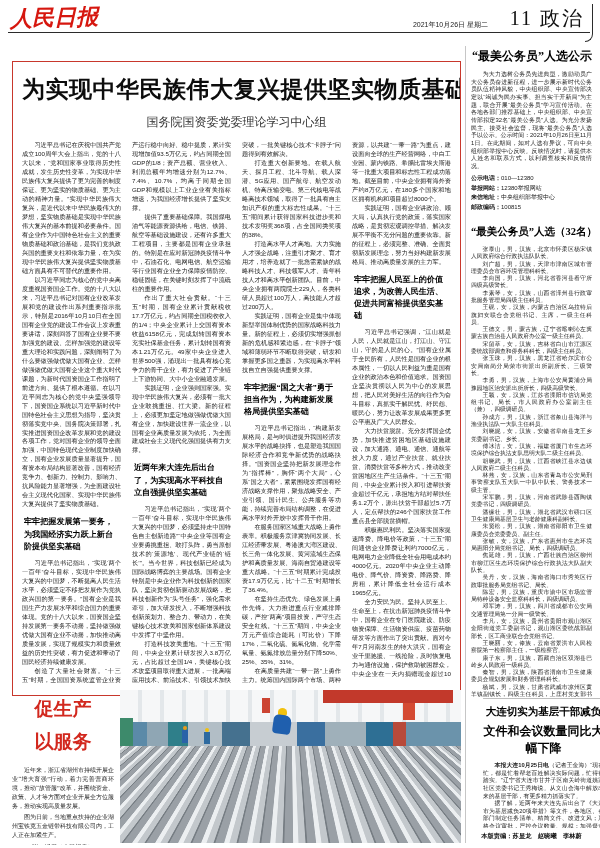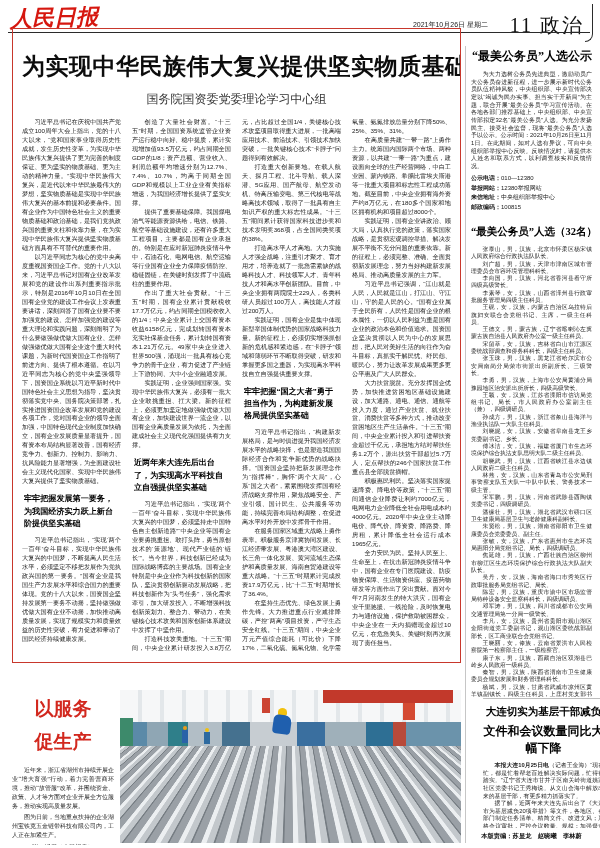--- a/index.html
+++ b/index.html
@@ -3,30 +3,30 @@
 <meta charset="utf-8">
 <style>
   html,body { margin:0; padding:0; background:#fff; }
   .page { position:relative; width:600px; height:848px; background:#ffffff; overflow:hidden;
           font-family:"Liberation Sans", sans-serif; color:#1a1a1a; }
 
   
   .mast-logo { position:absolute; left:10px; top:3px; font-family:"DejaVu Serif", serif;
                font-style:italic; font-weight:bold; font-size:22px; color:#d6170f; transform:rotate(-1.5deg); }
   .mast-date { position:absolute; right:112px; top:20px; font-size:7px; color:#222; }
-  .mast-page { position:absolute; right:16px; top:12px; font-size:20px; letter-spacing:2px;
+  .mast-page { position:absolute; right:16px; top:5px; font-size:20px; letter-spacing:2px;
                font-family:"Liberation Serif", serif; color:#111; }
   .mast-rule { position:absolute; left:8px; right:10px; top:32px; border-top:1.5px solid #2b2b2b; }
   .mast-bracket { position:absolute; right:7px; top:4px; width:7px; height:37px;
                   border-right:1.5px solid #2b2b2b; border-bottom:1.5px solid #2b2b2b;
                   border-bottom-right-radius:8px; }
 
   
-  .main-box { position:absolute; left:12px; top:28px; width:449px; height:635px;
-              border:1.3px solid #c8372c; padding:14px 9px; box-sizing:border-box; overflow:hidden; }
+  .main-box { position:absolute; left:12px; top:61px; width:449px; height:635px;
+              border:1.3px solid #c8372c; padding:4px 9px; box-sizing:border-box; overflow:hidden; }
   .main-headline { margin:8px 0 0; text-align:center; font-size:23px; font-weight:800;
                    letter-spacing:.5px; color:#0c0c0c; white-space:nowrap; }
   .main-byline { margin:9px 0 10px; text-align:center; font-size:12px; color:#333;
                  font-family:"Liberation Serif", serif; }
   .main-cols { column-count:4; column-gap:11px; height:548px; overflow:hidden;
                font-size:6.2px; line-height:1.45; text-align:justify; color:#191919; }
   .para { margin:0; text-indent:2em; }
   .subhead { margin:7px 2px 6px; font-size:8.1px; font-weight:bold; line-height:1.5; color:#000; text-align:left; }
 
   
@@ -122,20 +122,21 @@
         <p class="para">打造科技攻关重地。“十三五”期间，中央企业累计研发投入3.8万亿元，占比超过全国1/4，关键核心技术攻坚项目取得重大进展，一批高端应用技术、前沿技术、引领技术加快突破，一批关键核心技术“卡脖子”问题得到有效解决。</p>
         <p class="para">打造重大创新要地。在载人航天、探月工程、北斗导航、载人深潜、5G应用、国产航母、航空发动机、特高压输变电、第三代核电等战略高技术领域，取得了一批具有自主知识产权的重大标志性成果。“十三五”期间累计获得国家科技进步奖和技术发明奖368项，占全国同类奖项的38%。</p>
         <p class="para">打造高水平人才高地。大力实施人才强企战略，注重引才聚才、育才用才，培养造就了一批急需紧缺的战略科技人才、科技领军人才、青年科技人才和高水平创新团队。目前，中央企业拥有两院院士229人，各类科研人员超过100万人，高技能人才超过200万人。</p>
         <p class="para">实践证明，国有企业是集中体现新型举国体制优势的国家战略科技力量。新的征程上，必须切实增强抓创新的危机感和紧迫感，在“卡脖子”领域和薄弱环节不断取得突破，研发和掌握更多国之重器，为实现高水平科技自立自强提供重要支撑。</p>
         <h3 class="subhead">牢牢把握“国之大者”勇于担当作为，为构建新发展格局提供坚实基础</h3>
         <p class="para">习近平总书记指出，“构建新发展格局，是与时俱进提升我国经济发展水平的战略抉择，也是塑造我国国际经济合作和竞争新优势的战略抉择。”国资国企坚持把新发展理念作为“指挥棒”，胸怀“两个大局”，心系“国之大者”，紧紧围绕发挥国有经济战略支撑作用，聚焦战略安全、产业引领、国计民生、公共服务等功能，持续完善布局结构调整，在促进高水平对外开放中发挥骨干作用。</p>
         <p class="para">在服务国家区域重大战略上勇作表率。积极服务京津冀协同发展、长江经济带发展、粤港澳大湾区建设、长三角一体化发展、黄河流域生态保护和高质量发展、海南自贸港建设等重大战略。“十三五”时期累计完成投资17.9万亿元，比“十二五”时期增长了36.4%。</p>
         <p class="para">在坚持生态优先、绿色发展上勇作先锋。大力推进重点行业减排降碳，严控“两高”项目投资，严守生态安全红线。“十三五”期间，中央企业万元产值综合能耗（可比价）下降17%，二氧化硫、氮氧化物、化学需氧量、氨氮排放总量分别下降50%、25%、35%、31%。</p>
         <p class="para">在高质量共建“一带一路”上勇作主力。统筹国内国际两个市场、两种资源，以共建“一带一路”为重点，建设面向全球的生产经营网络，中白工业园、蒙内铁路、希腊比雷埃夫斯港等一批重大项目和标志性工程成功落地。截至目前，中央企业拥有海外资产约8万亿元，在180多个国家和地区拥有机构和项目超过8000个。</p>
         <p class="para">实践证明，国有企业讲政治、顾大局，认真执行党的政策，落实国家战略，是贯彻宏观调控举措、解决发展不平衡不充分问题的重要依靠。新的征程上，必须完整、准确、全面贯彻新发展理念，努力当好构建新发展格局、推动高质量发展的主力军。</p>
+        <h3 class="subhead">牢牢把握人民至上的价值追求，为改善人民生活、促进共同富裕提供坚实基础</h3>
         <p class="para">习近平总书记强调，“江山就是人民，人民就是江山，打江山、守江山，守的是人民的心。”国有企业属于全民所有，人民性是国有企业的根本属性，一切以人民利益为重是国有企业的政治本色和价值追求。国资国企坚决贯彻以人民为中心的发展思想，把人民对美好生活的向往作为奋斗目标，真抓实干解民忧、纾民怨、暖民心，努力让改革发展成果更多更公平惠及广大人民群众。</p>
         <p class="para">大力扶贫脱贫。充分发挥国企优势，加快推进贫困地区基础设施建设，加大通路、通电、通信、通航等投入力度，通过产业扶贫、就业扶贫、消费扶贫等多种方式，推动改变贫困地区生产生活条件。“十三五”期间，中央企业累计投入和引进帮扶资金超过千亿元，承担地方结对帮扶任务1.2万个，派出扶贫干部超过5.7万人，定点帮扶的246个国家扶贫工作重点县全部脱贫摘帽。</p>
         <p class="para">积极惠民利民。坚决落实国家提速降费、降电价等政策，“十三五”期间通信企业降费让利约7000亿元，电网电力企业降低全社会用电成本约4000亿元。2020年中央企业主动降电价、降气价、降资费、降路费、降房租，累计降低全社会运行成本1965亿元。</p>
         <p class="para">全力安民为民。坚持人民至上、生命至上，在抗击新冠肺炎疫情斗争中，国有企业在专门医院建设、防疫物资保障、生活物资供应、疫苗药物研发等方面作出了突出贡献。面对今年7月河南发生的特大洪灾，国有企业千里驰援、一线抢险，及时恢复电力与通信设施，保护救助被困群众，中央企业在一天内捐赠现金超过10亿元，在危急关头、关键时刻再次展现了责任担当。</p>
       </div>
   </div>
 
   <div class="v-sep"></div>
 
   <div class="right-col">
@@ -186,22 +187,22 @@
     <h2 class="dalian-headline">大连切实为基层干部减负</h2>
     <div class="dalian-subhead">文件和会议数量同比大幅下降</div>
     <div>
         <p class="d-para"><b>本报大连10月25日电</b>（记者王金海）“现在忙，都是忙着帮老百姓解决实际问题，忙得很踏实。”辽宁省大连市甘井子区南关岭街道姚家社区党委书记王秀梅说。从文山会海中解放出来的基层干部，有更多精力抓落实了。</p>
         <p class="d-para">据了解，近两年来大连先后出台了《大连市为基层减负20项举措》等文件，各地区、各部门制定任务清单、精简文件、改进文风；严格会议审批，严控会议数量、规模；加强督查检查考核统筹，能合并的合并，涉及多部门的联合组团，集中时段开展；持续纠治指尖上的形式主义，推进政务管理“一网协同”、政务服务“一网通办”。</p>
       </div>
   </div>
   <div class="editors">本版责编：苏显龙　赵晓曦　李林蔚</div>
 
   <div class="promo">
+    <div class="promo-title">促生产</div>
     <div class="promo-title">以服务</div>
-    <div class="promo-title">促生产</div>
     <div class="promo-caption">
         <p class="promo-cap">近年来，浙江省湖州市持续开展企业“培大育强”行动，着力完善营商环境，推动“放管服”改革，并围绕资金、政策、人才等方面对企业开展全方位服务，推动实现高质量发展。</p>
         <p class="promo-cap">图为日前，当地重点扶持的企业湖州宝铁克五金链带科技有限公司内，工人正在加紧生产。</p>
       </div>
     <div class="promo-credit">张　斌摄（人民视觉）</div>
   </div>
 
   <div class="photo">
     <div class="ph-ceiling"></div>
     <div class="ph-crane"></div>

